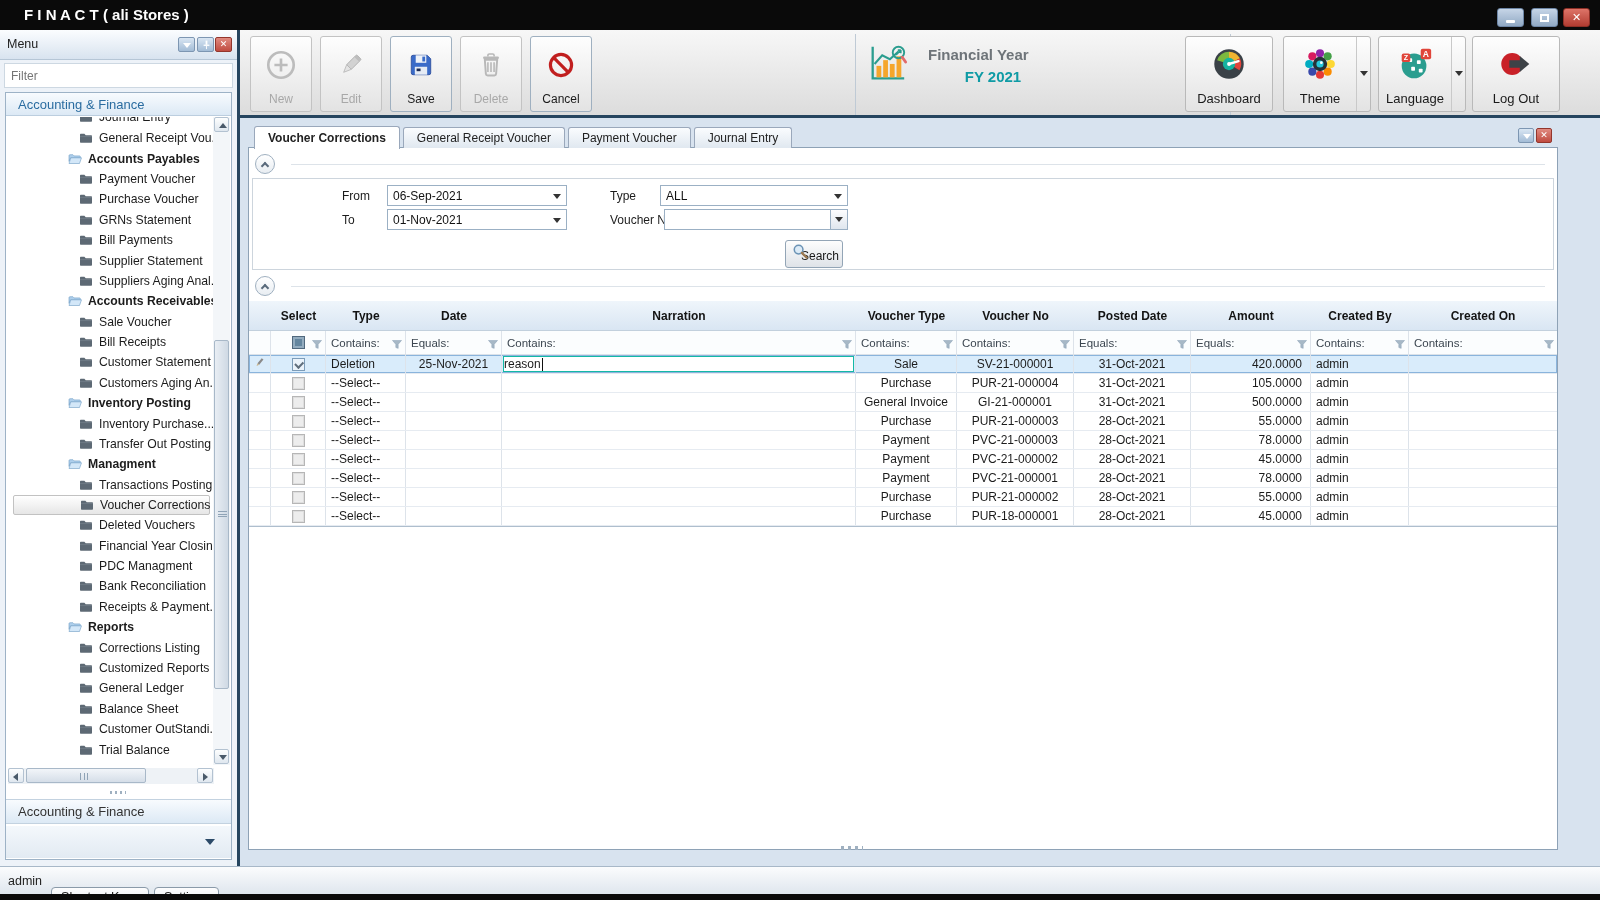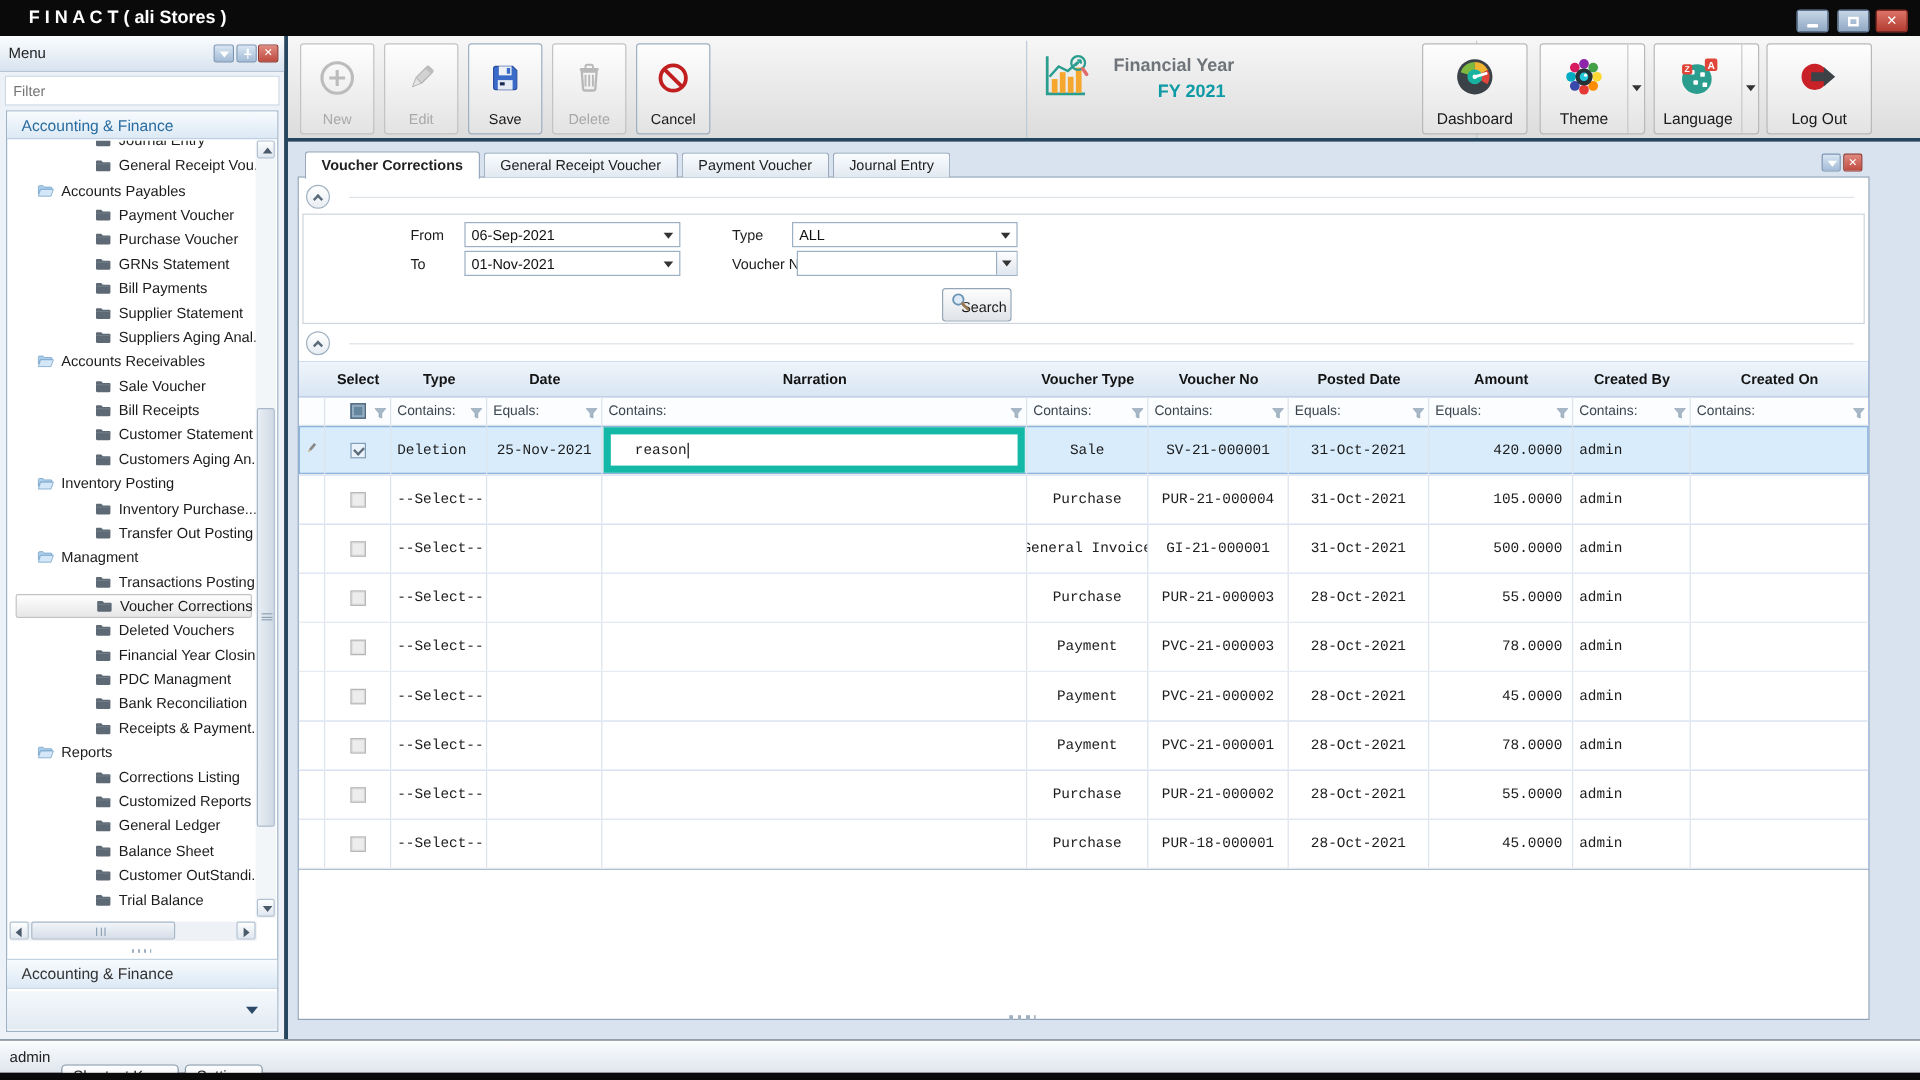--- a/index.html
+++ b/index.html
@@ -32,21 +32,21 @@
   border:1px solid #cdd8e2; font-size:12px; color:#8d9aa8; padding:0 6px; outline:none; }
 #tree-panel { position:absolute; left:5px; top:62px; width:227px; height:768px;
   background:#fff; border:1px solid #9db2c6; }
 #af-header { position:absolute; left:0; top:0; width:225px; height:23px;
   background:linear-gradient(#f8fbfe,#dcle9f5); background:linear-gradient(#f8fbfe,#dce9f5);
   border-bottom:1px solid #bccedf; color:#2a6ca0; font-size:13px; padding:4px 0 0 12px; }
 #tree-view { position:absolute; left:1px; top:24px; width:207px; height:648px; overflow:hidden; }
 .tnode { display:flex; align-items:center; height:20.4px; font-size:12.2px; color:#1c1c1c; cursor:default; }
 .tnode .ficon { display:inline-flex; width:14px; margin-right:6px; }
 .tnode.item { padding-left:72px; }
-.tnode.group { padding-left:24px; font-weight:normal;align-items:center; }
+.tnode.group { padding-left:61px; font-weight:bold;align-items:center; }
 .tnode.partial { height:11px; overflow:hidden; }
 .tnode.partial .tlabel, .tnode.partial .ficon { margin-top:-12px; }
 .tnode.selected { background:linear-gradient(#ffffff,#e6e6e6); border:1px solid #c2c2c2;
   border-radius:2px; margin:0 4px 0 6px; padding-left:66px; height:20px; }
 .tlabel { white-space:nowrap; }
 
 #tree-vscroll { position:absolute; right:1px; top:24px; width:17px; height:648px; background:#f3f6f9; }
 .sc-btn { position:absolute; left:1px; width:15px; height:15px; background:linear-gradient(#fdfefe,#dfe7ef);
   border:1px solid #b3c2d1; border-radius:2px; }
 .tri-up { position:absolute; left:3.5px; top:5px; width:0; height:0;
@@ -137,21 +137,21 @@
 #search-btn { position:absolute; left:532px; top:61px; width:58px; height:28px; border-radius:3px;
   background:linear-gradient(#fdfdfd,#dfe3e8); border:1px solid #93a5b6;
   display:flex; align-items:flex-end; justify-content:center; gap:2px; padding-bottom:4px; }
 #search-btn .sico { position:absolute; left:6px; top:2px; }
 #search-btn .slbl { font-size:12px; color:#1a1a1a; margin-left:12px; }
 
 
 #grid { position:absolute; left:0px; top:153px; width:1308px; background:#1d4ed8; border-bottom:1px solid #aebecd; }
 .g-header { display:flex; height:30px; background:linear-gradient(#eff5fb,#d9e6f3); border-bottom:1px solid #c2d0dd; }
 .g-filter { display:flex; height:24px; background:#fbfdfe; border-bottom:1px solid #dbe2e9; }
-.g-row { display:flex; height:41px; border-bottom:1px solid #e6ebf1; background:#fff;font-family:Liberation Mono, monospace; }
+.g-row { display:flex; height:19px; border-bottom:1px solid #e6ebf1; background:#fff; }
 .g-row.sel { background:#d9ecfb; box-shadow:inset 0 0 0 1px #8ab4dc; }
 .gc { display:flex; align-items:center; padding:0 5px; font-size:12px; color:#1c1c1c;
   overflow:hidden; white-space:nowrap; position:relative; }
 .g-filter .gc, .g-row .gc { border-right:1px solid #dde3ea; }
 .gc:last-child { border-right:none; }
 .hcell { justify-content:center; font-weight:bold; font-size:12px; color:#141414; }
 .ctr { justify-content:center; }
 .num { justify-content:flex-end; padding-right:8px; }
 .w0{width:22px;} .w1{width:55px;} .w2{width:80px;} .w3{width:96px;} .w4{width:354px;}
 .w5{width:101px;} .w6{width:117px;} .w7{width:117px;} .w8{width:120px;} .w9{width:98px;} .w10{width:148px;}
@@ -159,21 +159,21 @@
 .funnel { position:absolute; right:3px; top:7px; }
 .fcell.ctr-cb { justify-content:center; }
 .cbx { width:13px; height:13px; border:1px solid #9aa9b8; background:#fff; display:inline-block; position:relative; }
 .cbx.all { background:#64869f; border-color:#50687d; box-shadow:inset 0 0 0 2px #93acbf; }
 .cbx.empty { background:#ededed; border-color:#b6b6b6; box-shadow:inset 0 0 0 1px #dedede; }
 .cbx.checked { background:#eaf3fb; border-color:#7d9cb8; }
 .cbx.checked::after { content:""; position:absolute; left:2.5px; top:2px; width:6px; height:3.5px;
   border:solid #5f6e7c; border-width:0 0 2px 2px; transform:rotate(-45deg); }
 .ind { justify-content:center; padding:0; }
 .editbox { position:absolute; left:1px; top:1px; right:1px; bottom:1px; background:#fff;
-  border:6px solid #14b8a6; display:flex; align-items:center; padding-left:20px; font-size:12px; }
+  border:1px solid #14b8a6; display:flex; align-items:center; padding-left:0; font-size:12px; }
 .caret { width:1px; height:13px; background:#111; margin-left:1px; }
 #panel-grip { position:absolute; left:592px; bottom:-1px; width:22px; height:4px;
   background:repeating-linear-gradient(90deg,#9fb0c0 0 3px,transparent 3px 7px); }
 
 
 #statusbar { position:absolute; left:0; top:866px; width:1600px; height:28px;
   background:linear-gradient(#fbfcfd,#dfe6ee); border-top:1px solid #a8b8c8;
   display:flex; align-items:center; padding-left:8px; gap:5px; }
 #status-user { font-size:12.5px; color:#222; margin-right:4px; }
 .sb-btn { font-size:12.5px; color:#222; background:linear-gradient(#fdfdfe,#e4eaf1);

